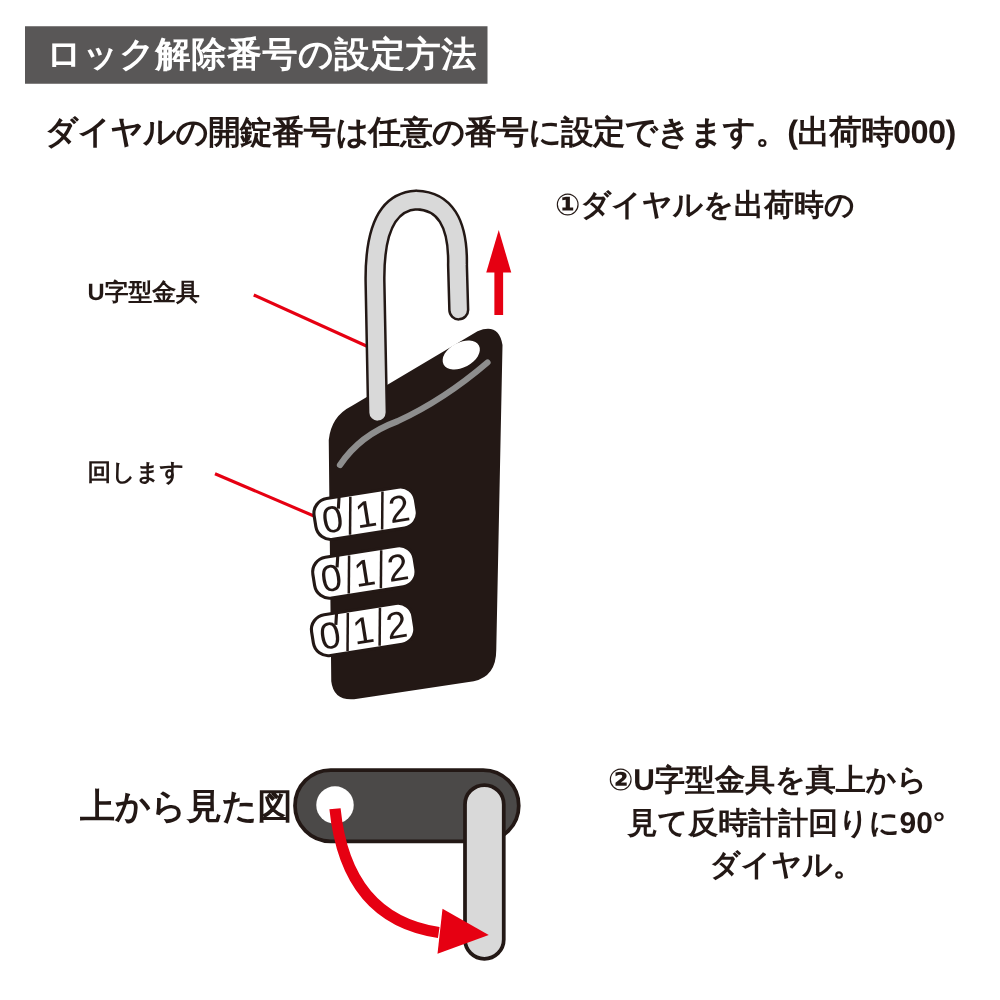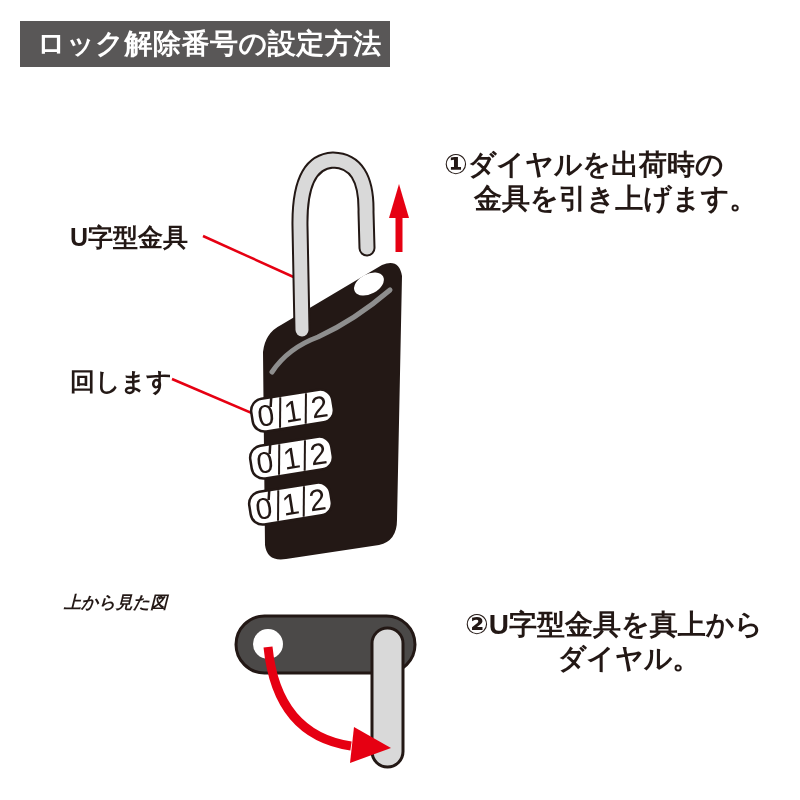--- a/index.html
+++ b/index.html
@@ -14,44 +14,45 @@
     font-size:28px;font-weight:bold;line-height:46px;
     padding-left:17px;box-sizing:border-box;letter-spacing:0.5px;
     white-space:nowrap;
   }
   #intro{
     left:36px;top:88px;width:740px;
     font-size:26px;font-weight:bold;letter-spacing:-0.5px;
     white-space:nowrap;color:#231815;
   }
   .part-label{
-    font-size:25px;font-weight:bold;color:#231815;white-space:nowrap;
+    font-size:19px;font-weight:bold;color:#231815;white-space:nowrap;
   }
   #shackle-label{left:70px;top:221px;}
   #dial-label{left:70px;top:365px;}
-  #topview-label{left:64px;top:591px;font-size:17px;font-style:italic;}
+  #topview-label{left:64px;top:626px;font-size:28px;}
   .step{
-    width:340px;font-size:28px;font-weight:bold;line-height:34px;
+    width:340px;font-size:24px;font-weight:bold;line-height:34px;
     color:#231815;white-space:nowrap;
   }
   #step1{left:444px;top:148px;}
   #step2{left:444px;top:608px;text-align:center;}
   .step .line{display:block;}
   .step .line.indent{padding-left:30px;}
   svg{display:block;}
 </style>
 </head>
 <body>
 
 <div id="canvas">
 
   <div id="banner" class="abs">
     <span>ロック解除番号の設定方法</span>
   </div>
 
+  <div id="intro" class="abs">ダイヤルの開錠番号は任意の番号に設定できます。(出荷時000)</div>
 
   <svg class="abs" style="left:60px;top:140px;" width="400" height="460" viewBox="60 140 400 460">
 
     <line x1="203" y1="236" x2="298" y2="279" stroke="#e60012" stroke-width="2.5"></line>
     <line x1="172" y1="379" x2="261" y2="417" stroke="#e60012" stroke-width="2.5"></line>
 
     <path d="M 263 352 Q 265 333 281 325 L 382 265 Q 399 258 402 276 L 397 520 Q 397 541 379 545 L 286 559 Q 267 562 265 545 Z" fill="#231815"></path>
 
     <path d="M 272 372 Q 288 348 318 337 Q 355 320 390 290" fill="none" stroke="#8e8e8e" stroke-width="5" stroke-linecap="round"></path>
 
@@ -92,31 +93,31 @@
       <text x="41" y="11" font-size="30" text-anchor="middle" fill="#231815">1</text>
       <text x="68" y="11" font-size="30" text-anchor="middle" fill="#231815">2</text>
     </g>
   </svg>
 
   <div id="shackle-label" class="abs part-label">U字型金具</div>
   <div id="dial-label" class="abs part-label">回します</div>
 
   <div id="step1" class="abs step">
     <span class="line">①ダイヤルを出荷時の</span>
-    <span class="line indent">金具を引き上げます。</span>
   </div>
 
   <div id="topview-label" class="abs part-label">上から見た図</div>
 
   <svg class="abs" style="left:225px;top:600px;" width="210" height="180" viewBox="225 600 210 180">
     <rect x="236" y="616" width="179" height="57" rx="28.5" fill="#4b4948" stroke="#231815" stroke-width="3"></rect>
     <circle cx="268" cy="644" r="15" fill="#ffffff"></circle>
     <rect x="372" y="628" width="31" height="139" rx="15.5" fill="#d9d9d9" stroke="#231815" stroke-width="3"></rect>
     <path d="M 268 647 Q 277 735 351 746" fill="none" stroke="#e60012" stroke-width="9"></path>
     <polygon points="391,748 350,763 354,727" fill="#e60012"></polygon>
   </svg>
 
   <div id="step2" class="abs step">
     <span class="line">②U字型金具を真上から</span>
+    <span class="line indent">見て反時計計回りに90°</span>
     <span class="line indent">ダイヤル。</span>
   </div>
 
 </div>
 
 </body></html>

